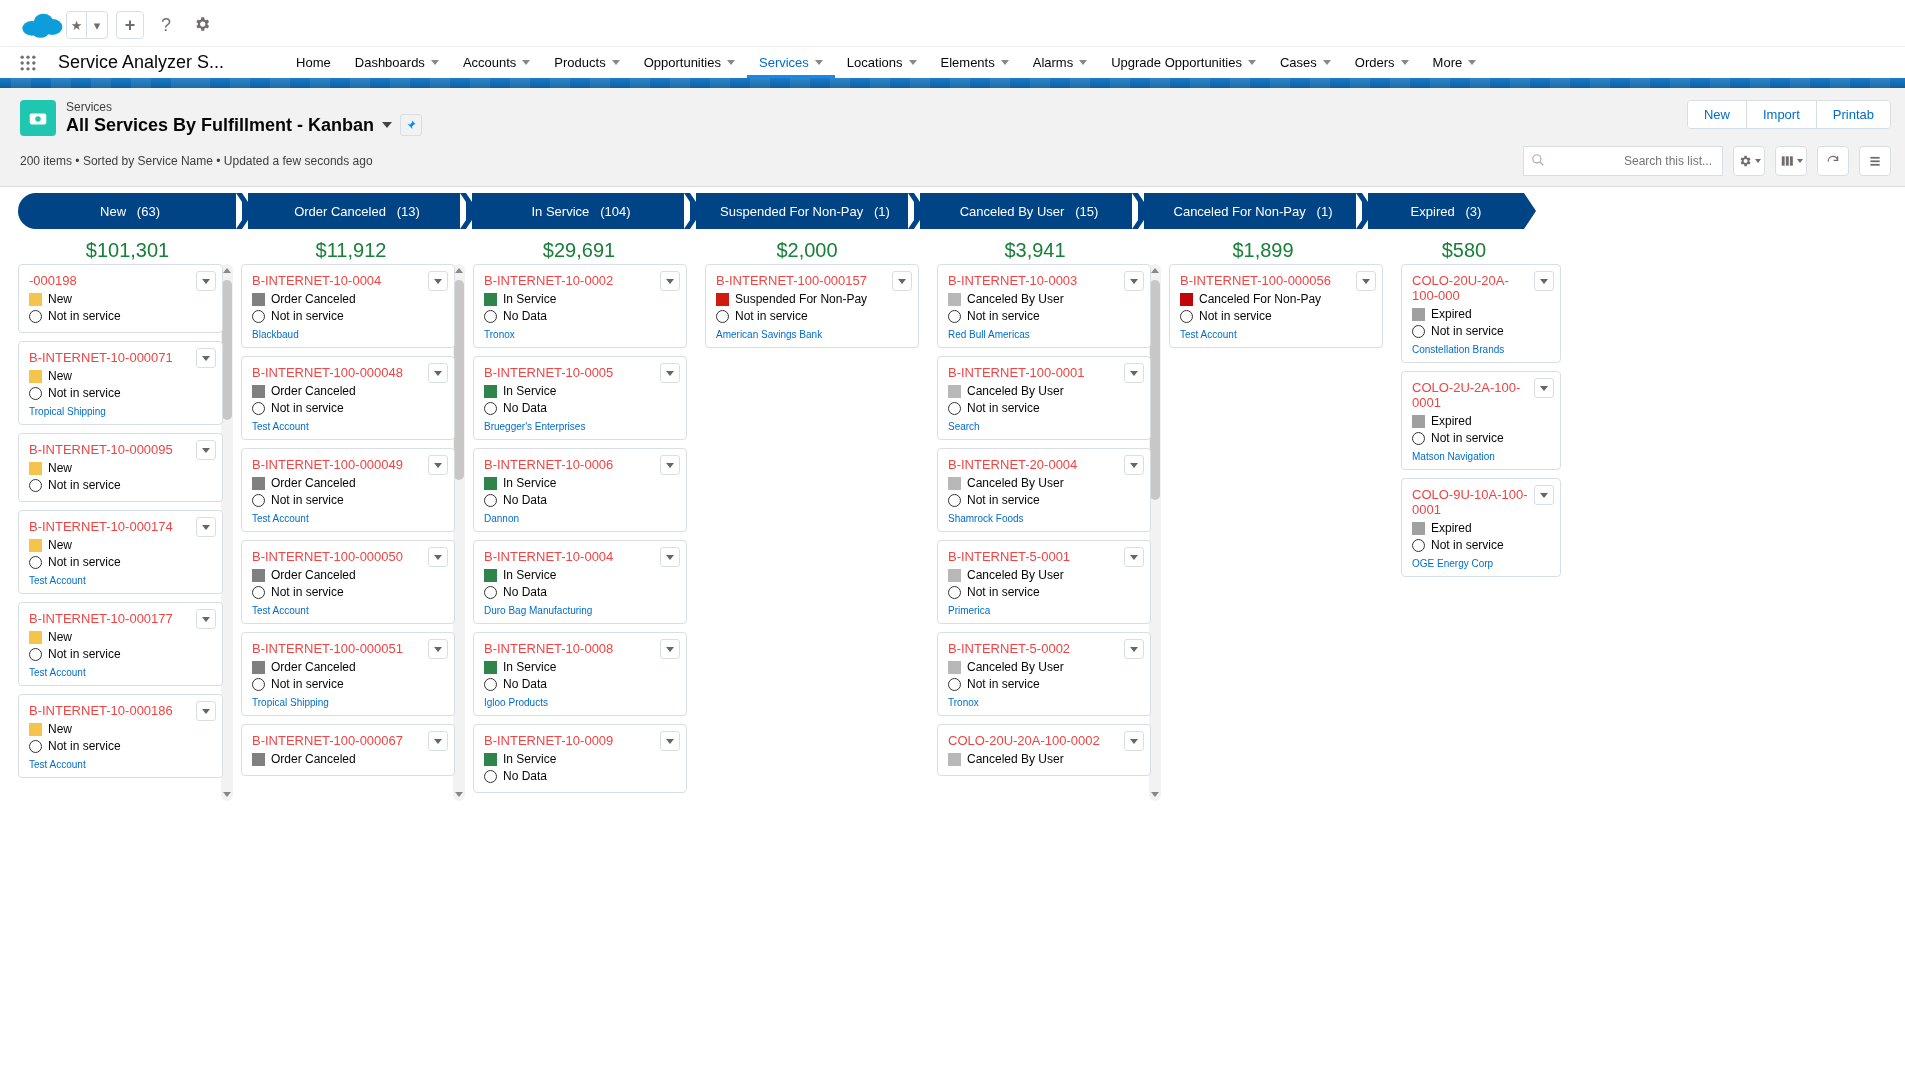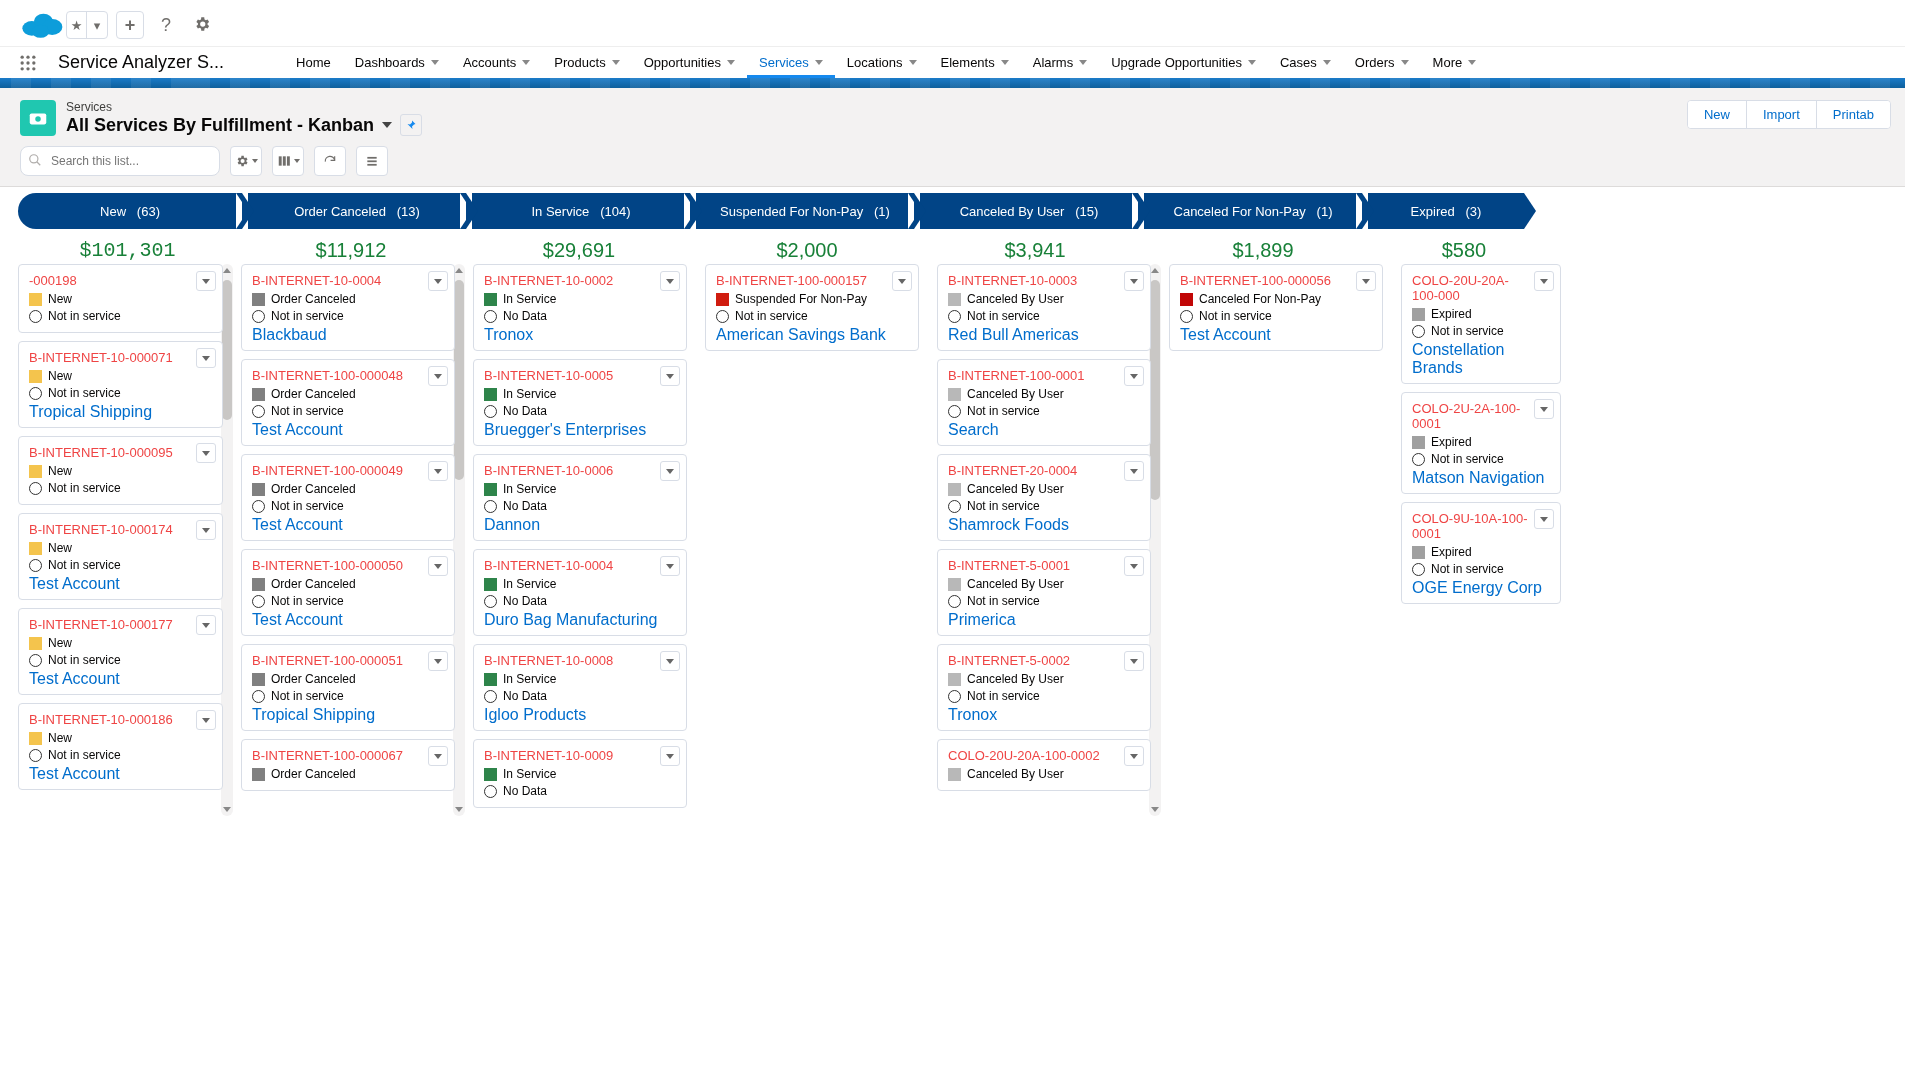--- a/index.html
+++ b/index.html
@@ -42,21 +42,21 @@
   .objLabel{font-size:12px;color:#3e3e3c;}
   .listViewName{font-size:18px;font-weight:600;display:flex;align-items:center;gap:8px;}
   .lvCaret{width:0;height:0;border-left:5px solid transparent;border-right:5px solid transparent;border-top:6px solid #444;}
   .pinBtn{width:22px;height:22px;border:1px solid #d8dde6;border-radius:3px;display:flex;align-items:center;justify-content:center;color:#1589ee;cursor:pointer;}
   .headerActions{margin-left:auto;display:flex;border:1px solid #d8dde6;border-radius:4px;overflow:hidden;background:#fff;}
   .headerActions button{background:#fff;border:none;border-right:1px solid #d8dde6;padding:6px 16px;font-size:13px;color:#006dcc;cursor:pointer;}
   .headerActions button:last-child{border-right:none;}
   .row2{display:flex;align-items:center;margin-top:10px;gap:10px;}
   .meta{font-size:12px;color:#3e3e3c;flex:1;}
   .listSearch{position:relative;}
-  .listSearch input{border:1px solid #d8dde6;border-radius:8px;height:30px;width:200px;padding:0 10px 0 30px;font-size:12px;}
+  .listSearch input{border:1px solid #d8dde6;border-radius:0;height:30px;width:200px;padding:0 10px 0 30px;font-size:12px;text-align:right;}
   .listSearch .mag{position:absolute;left:8px;top:7px;color:#b0adab;}
   .iconBtn{border:1px solid #d8dde6;background:#fff;border-radius:4px;height:30px;min-width:32px;display:flex;align-items:center;justify-content:center;color:#706e6b;cursor:pointer;}
   .iconBtnCaret{width:0;height:0;border-left:3px solid transparent;border-right:3px solid transparent;border-top:4px solid #706e6b;margin-left:3px;}
 
   
   .stagePath{display:flex;height:36px;margin:6px 12px 4px 18px;overflow:hidden;}
   .stage{flex-shrink:0;background:#014486;color:#fff;display:flex;align-items:center;justify-content:center;font-size:13px;white-space:nowrap;padding:0 28px;position:relative;margin-right:6px;}
   .stage:first-child{border-top-left-radius:18px;border-bottom-left-radius:18px;}
   .stage::after{content:"";position:absolute;right:-12px;top:0;width:0;height:0;border-top:18px solid transparent;border-bottom:18px solid transparent;border-left:12px solid #014486;z-index:2;}
   .stage::before{content:"";position:absolute;left:-12px;top:0;width:0;height:0;border-top:18px solid transparent;border-bottom:18px solid transparent;border-left:12px solid #fff;}
@@ -75,21 +75,21 @@
   .scrollThumb{position:absolute;left:1px;width:10px;background:#c9c7c5;border-radius:5px;}
 
   .card{border:1px solid #d8dde6;border-radius:4px;background:#fff;margin-bottom:8px;padding:8px 10px 6px;position:relative;}
   .cardTitle{color:#ef4444;font-size:13px;display:block;margin-bottom:4px;padding-right:22px;}
   .cardMenu{position:absolute;top:6px;right:6px;width:20px;height:20px;border:1px solid #d8dde6;border-radius:3px;display:flex;align-items:center;justify-content:center;cursor:pointer;}
   .cardMenu span{width:0;height:0;border-left:4px solid transparent;border-right:4px solid transparent;border-top:5px solid #666;}
   .statusRow{display:flex;align-items:center;font-size:12px;margin-bottom:3px;gap:6px;}
   .swatch{width:13px;height:13px;display:inline-block;}
   .radio{display:flex;align-items:center;gap:6px;font-size:12px;margin-bottom:3px;}
   .radio .circ{width:13px;height:13px;border:1.5px solid #333;border-radius:50%;}
-  .acct{color:#006dcc;font-size:16px;}
+  .acct{color:#006dcc;font-size:10px;}
 
   
   .st-new{background:#f4c44d;}
   .st-orderCanceled{background:#808080;}
   .st-inService{background:#2e844a;}
   .st-suspended{background:#d01c0f;}
   .st-canceledUser{background:#b8b8b8;}
   .st-canceledNonPay{background:#c10606;}
   .st-expired{background:#a0a0a0;}
 </style>
@@ -179,20 +179,21 @@
         </span>
       </div>
     </div>
     <div class="headerActions">
       <button>New</button>
       <button>Import</button>
       <button>Printab</button>
     </div>
   </div>
   <div class="row2">
+    <div class="meta">200 items • Sorted by Service Name • Updated a few seconds ago</div>
     <div class="listSearch">
       <span class="mag"><svg width="14" height="14" viewBox="0 0 24 24" fill="none" stroke="currentColor" stroke-width="2">
             <circle cx="10" cy="10" r="7"></circle>
             <line x1="21" y1="21" x2="15" y2="15"></line>
           </svg></span>
       <input placeholder="Search this list..." style="">
     </div>
     <div class="iconBtn">
         <svg width="14" height="14" viewBox="0 0 24 24" fill="#706e6b">
           <path d="M19.4 13a7.5 7.5 0 000-2l2.1-1.6-2-3.5-2.5 1a7.3 7.3 0 00-1.7-1L15 3h-4l-.3 2.9a7.3 7.3 0 00-1.7 1l-2.5-1-2 3.5L6.6 11a7.5 7.5 0 000 2l-2.1 1.6 2 3.5 2.5-1a7.3 7.3 0 001.7 1L11 21h4l.3-2.9a7.3 7.3 0 001.7-1l2.5 1 2-3.5zM13 15.5A3.5 3.5 0 1116.5 12 3.5 3.5 0 0113 15.5z"></path>
@@ -226,21 +227,21 @@
 <div class="stagePath" id="stagePath">
     <div class="stage" style="width: 224px;">New&nbsp;&nbsp;&nbsp;(63)</div>
     <div class="stage" style="width: 218px;">Order Canceled&nbsp;&nbsp;&nbsp;(13)</div>
     <div class="stage" style="width: 218px;">In Service&nbsp;&nbsp;&nbsp;(104)</div>
     <div class="stage" style="width: 218px;">Suspended For Non-Pay&nbsp;&nbsp;&nbsp;(1)</div>
     <div class="stage" style="width: 218px;">Canceled By User&nbsp;&nbsp;&nbsp;(15)</div>
     <div class="stage" style="width: 218px;">Canceled For Non-Pay&nbsp;&nbsp;&nbsp;(1)</div>
     <div class="stage" style="width: 156px;">Expired&nbsp;&nbsp;&nbsp;(3)</div>
   </div>
 <div class="totalsRow" id="totalsRow">
-    <div class="totalCell" style="width: 219px; font-family: Liberation Mono, monospace;">$101,301</div>
+    <div class="totalCell" style="width: 219px;">$101,301</div>
     <div class="totalCell" style="width: 228px;">$11,912</div>
     <div class="totalCell" style="width: 228px;">$29,691</div>
     <div class="totalCell" style="width: 228px;">$2,000</div>
     <div class="totalCell" style="width: 228px;">$3,941</div>
     <div class="totalCell" style="width: 228px;">$1,899</div>
     <div class="totalCell" style="width: 174px;">$580</div>
   </div>
 
 <div class="board" id="board">
     <div class="col" style="width: 205px;">

